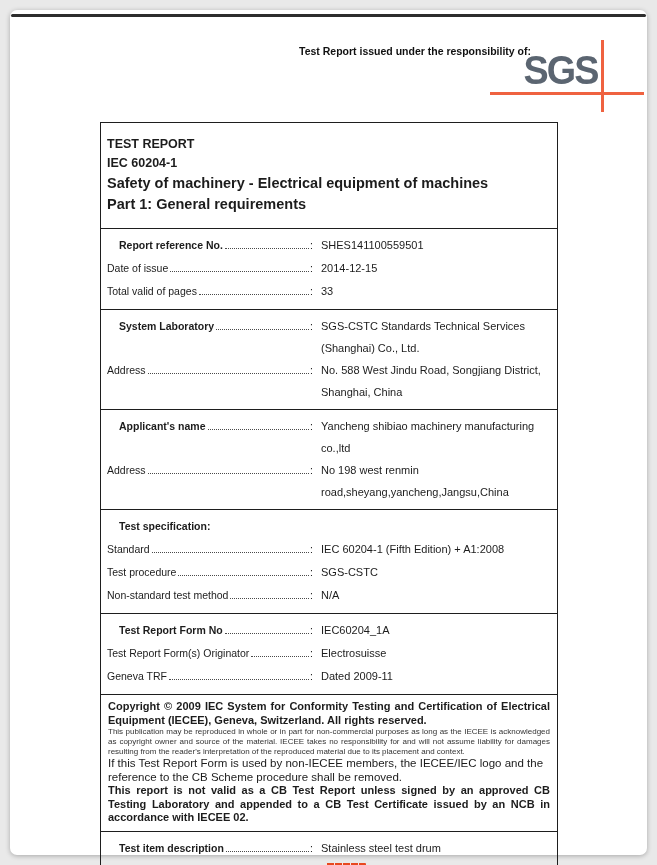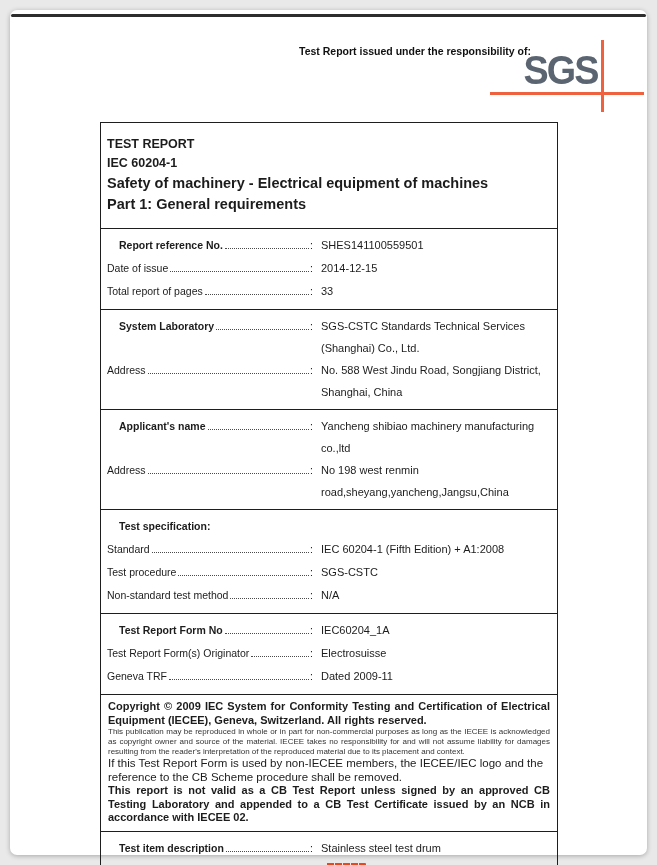--- a/index.html
+++ b/index.html
@@ -115,21 +115,21 @@
         <div class="row">
           <div class="label-cell">
             <span class="lab">Date of issue</span>
             <span class="leader"></span>
             <span class="colon">:</span>
           </div>
           <div class="value-cell"><span class="val">2014-12-15</span></div>
         </div>
         <div class="row">
           <div class="label-cell">
-            <span class="lab">Total report of pages</span>
+            <span class="lab">Total valid of pages</span>
             <span class="leader"></span>
             <span class="colon">:</span>
           </div>
           <div class="value-cell"><span class="val">33</span></div>
         </div>
       </div>
 
     <div class="sec rows">
         <div class="row">
           <div class="label-cell">

